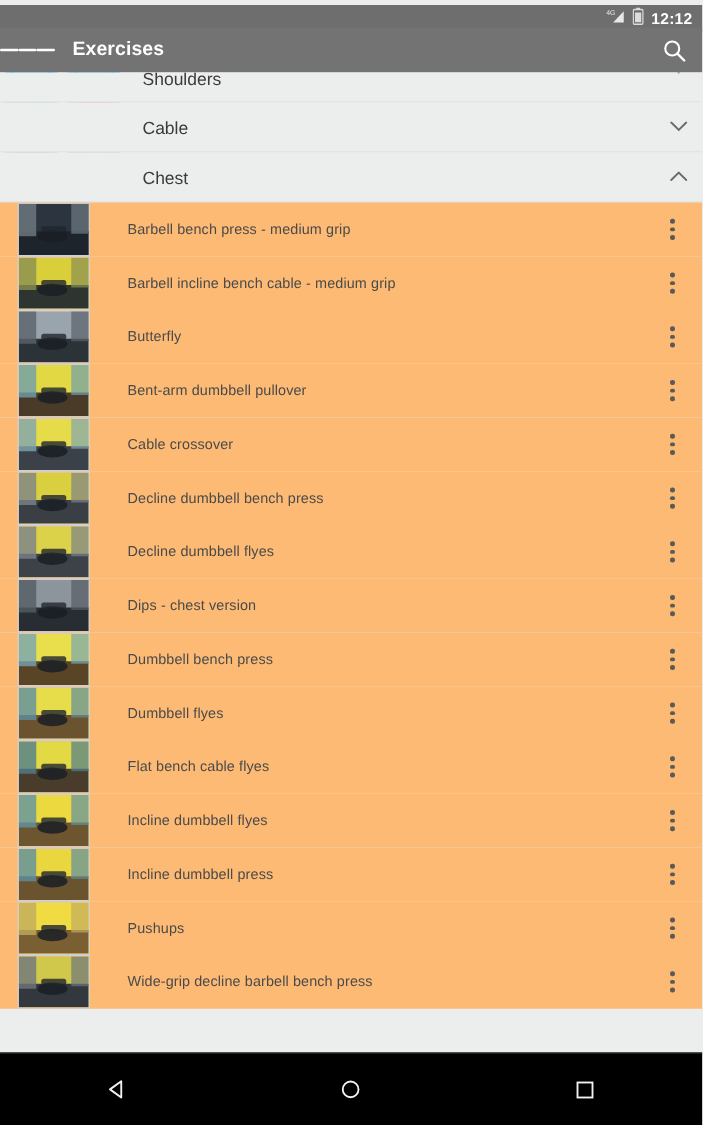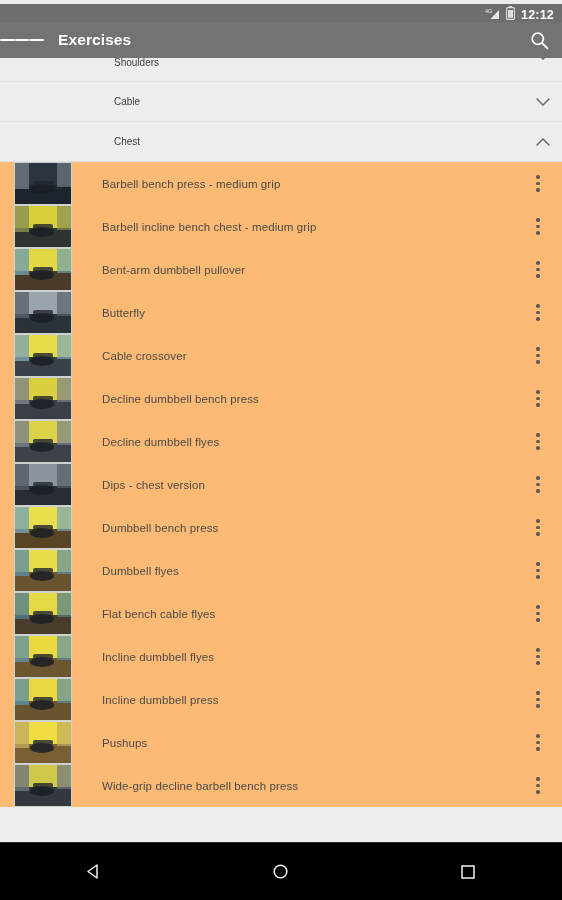--- a/index.html
+++ b/index.html
@@ -36,21 +36,21 @@
     background:#eceded; overflow:hidden;
   }
 
   
   .cat-row{
     position:relative; height:40px; width:562px;
     display:flex; align-items:center;
     border-bottom:1px solid #e0e1e1;
     background:#eceded; cursor:pointer;
   }
-  .cat-label{ margin-left:114px; font-size:10px; color:#3b3b3b; }
+  .cat-label{ margin-left:114px; font-size:14px; color:#3b3b3b; }
   .cat-chevron{ position:absolute; right:12px; top:50%; transform:translateY(-50%); }
 
   
   .anat-col{ position:absolute; left:0; top:0; width:100px; }
   .anat-pair{ display:flex; width:100px; height:40px; }
   .anat-fig{ width:50px; height:40px; display:block; }
 
   
   .ex-row{
     position:relative; width:562px; height:43px;
@@ -253,21 +253,39 @@
           <div class="ex-thumb">
             <svg width="56" height="41" viewBox="0 0 56 41">
               <rect width="56" height="41" fill="#d8cf3a"></rect>
               <rect y="22" width="56" height="19" fill="#2e3530"></rect>
               <rect x="0" y="0" width="14" height="26" fill="#8a8f52" opacity="0.8"></rect>
               <rect x="42" y="0" width="14" height="24" fill="#8a8f52" opacity="0.7"></rect>
               <ellipse cx="27" cy="26" rx="12" ry="5" fill="#1a1f25" opacity="0.85"></ellipse>
               <rect x="18" y="18" width="20" height="5" rx="2" fill="#20262c" opacity="0.8"></rect>
             </svg>
           </div>
-          <div class="ex-label">Barbell incline bench chest - medium grip</div>
+          <div class="ex-label">Barbell incline bench cable - medium grip</div>
+          <div class="ex-more">
+            <i></i>
+            <i></i>
+            <i></i>
+          </div>
+        </div>
+        <div class="ex-row">
+          <div class="ex-thumb">
+            <svg width="56" height="41" viewBox="0 0 56 41">
+              <rect width="56" height="41" fill="#9aa4ac"></rect>
+              <rect y="22" width="56" height="19" fill="#2b3238"></rect>
+              <rect x="0" y="0" width="14" height="26" fill="#5a636b" opacity="0.8"></rect>
+              <rect x="42" y="0" width="14" height="24" fill="#5a636b" opacity="0.7"></rect>
+              <ellipse cx="27" cy="26" rx="12" ry="5" fill="#1a1f25" opacity="0.85"></ellipse>
+              <rect x="18" y="18" width="20" height="5" rx="2" fill="#20262c" opacity="0.8"></rect>
+            </svg>
+          </div>
+          <div class="ex-label">Butterfly</div>
           <div class="ex-more">
             <i></i>
             <i></i>
             <i></i>
           </div>
         </div>
         <div class="ex-row">
           <div class="ex-thumb">
             <svg width="56" height="41" viewBox="0 0 56 41">
               <rect width="56" height="41" fill="#e2d844"></rect>
@@ -281,38 +299,20 @@
           <div class="ex-label">Bent-arm dumbbell pullover</div>
           <div class="ex-more">
             <i></i>
             <i></i>
             <i></i>
           </div>
         </div>
         <div class="ex-row">
           <div class="ex-thumb">
             <svg width="56" height="41" viewBox="0 0 56 41">
-              <rect width="56" height="41" fill="#9aa4ac"></rect>
-              <rect y="22" width="56" height="19" fill="#2b3238"></rect>
-              <rect x="0" y="0" width="14" height="26" fill="#5a636b" opacity="0.8"></rect>
-              <rect x="42" y="0" width="14" height="24" fill="#5a636b" opacity="0.7"></rect>
-              <ellipse cx="27" cy="26" rx="12" ry="5" fill="#1a1f25" opacity="0.85"></ellipse>
-              <rect x="18" y="18" width="20" height="5" rx="2" fill="#20262c" opacity="0.8"></rect>
-            </svg>
-          </div>
-          <div class="ex-label">Butterfly</div>
-          <div class="ex-more">
-            <i></i>
-            <i></i>
-            <i></i>
-          </div>
-        </div>
-        <div class="ex-row">
-          <div class="ex-thumb">
-            <svg width="56" height="41" viewBox="0 0 56 41">
               <rect width="56" height="41" fill="#e6dc4a"></rect>
               <rect y="22" width="56" height="19" fill="#3b4148"></rect>
               <rect x="0" y="0" width="14" height="26" fill="#7fa5b2" opacity="0.8"></rect>
               <rect x="42" y="0" width="14" height="24" fill="#7fa5b2" opacity="0.7"></rect>
               <ellipse cx="27" cy="26" rx="12" ry="5" fill="#1a1f25" opacity="0.85"></ellipse>
               <rect x="18" y="18" width="20" height="5" rx="2" fill="#20262c" opacity="0.8"></rect>
             </svg>
           </div>
           <div class="ex-label">Cable crossover</div>
           <div class="ex-more">

